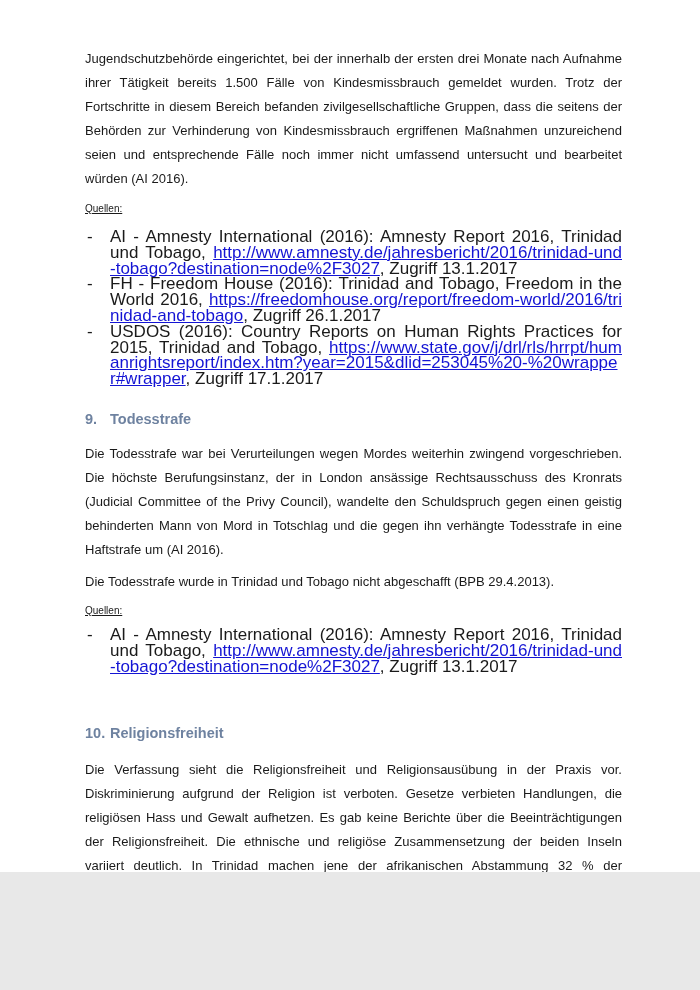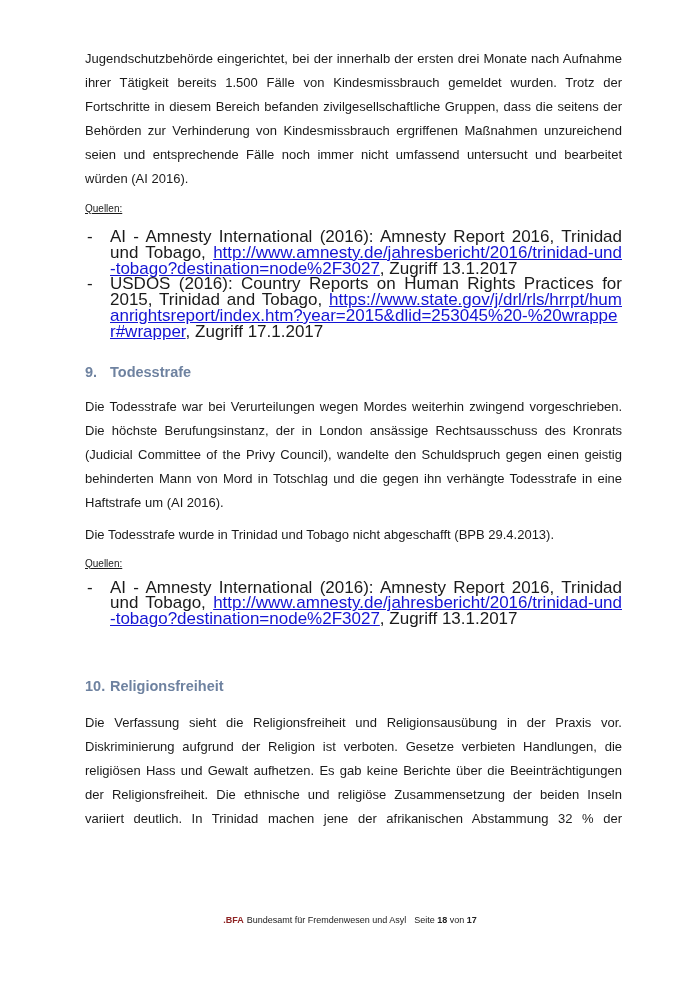--- a/index.html
+++ b/index.html
@@ -1,18 +1,18 @@
 <!DOCTYPE html>
 <html style="--heading-color: #6e82a0; --link-color: #1414d4; --footer-logo-color: #8e2323;"><head>
 <meta charset="utf-8">
 <style>
   html,body{margin:0;padding:0;background:#e8e8e8;}
   .page{
     position:relative;
-    width:700px;height:990px;
+    width:700px;height:872px;
     margin:0 auto;
     background:#ffffff;
     font-family:"Liberation Sans", sans-serif;
     color:#1a1a1a;
     overflow:hidden;
     box-sizing:border-box;
   }
   .content{
     position:absolute;
     left:85px;top:0;
@@ -97,20 +97,21 @@
 
 <div class="page">
   <div class="content">
 
     <p class="body-para">Jugendschutzbehörde eingerichtet, bei der innerhalb der ersten drei Monate nach Aufnahme ihrer Tätigkeit bereits 1.500 Fälle von Kindesmissbrauch gemeldet wurden. Trotz der Fortschritte in diesem Bereich befanden zivilgesellschaftliche Gruppen, dass die seitens der Behörden zur Verhinderung von Kindesmissbrauch ergriffenen Maßnahmen unzureichend seien und entsprechende Fälle noch immer nicht umfassend untersucht und bearbeitet würden (AI 2016).</p>
 
     <div class="sources-label">Quellen:</div>
 
     <ul class="source-list">
         <li class="source-item"><span>AI - Amnesty International (2016): Amnesty Report 2016, Trinidad und Tobago, </span><span class="src-link">http://www.amnesty.de/jahresbericht/2016/trinidad-und-tobago?destination=node%2F3027</span><span>,  Zugriff 13.1.2017</span></li>
+        <li class="source-item"><span>FH - Freedom House (2016): Trinidad and Tobago, Freedom in the World 2016, </span><span class="src-link">https://freedomhouse.org/report/freedom-world/2016/trinidad-and-tobago</span><span>, Zugriff 26.1.2017</span></li>
         <li class="source-item"><span>USDOS (2016): Country Reports on Human Rights Practices for 2015, Trinidad and Tobago, </span><span class="src-link">https://www.state.gov/j/drl/rls/hrrpt/humanrightsreport/index.htm?year=2015&amp;dlid=253045%20-%20wrapper#wrapper</span><span>, Zugriff 17.1.2017</span></li>
       </ul>
 
     <h2 class="section-heading h9">
       <span class="sec-num">9.</span>
       <span class="sec-title">Todesstrafe</span>
     </h2>
 
     <p class="body-para p-after-h">Die Todesstrafe war bei Verurteilungen wegen Mordes weiterhin zwingend vorgeschrieben. Die höchste Berufungsinstanz, der in London ansässige Rechtsausschuss des Kronrats (Judicial Committee of the Privy Council), wandelte den Schuldspruch gegen einen geistig behinderten Mann von Mord in Totschlag und die gegen ihn verhängte Todesstrafe in eine Haftstrafe um (AI 2016).</p>
 

